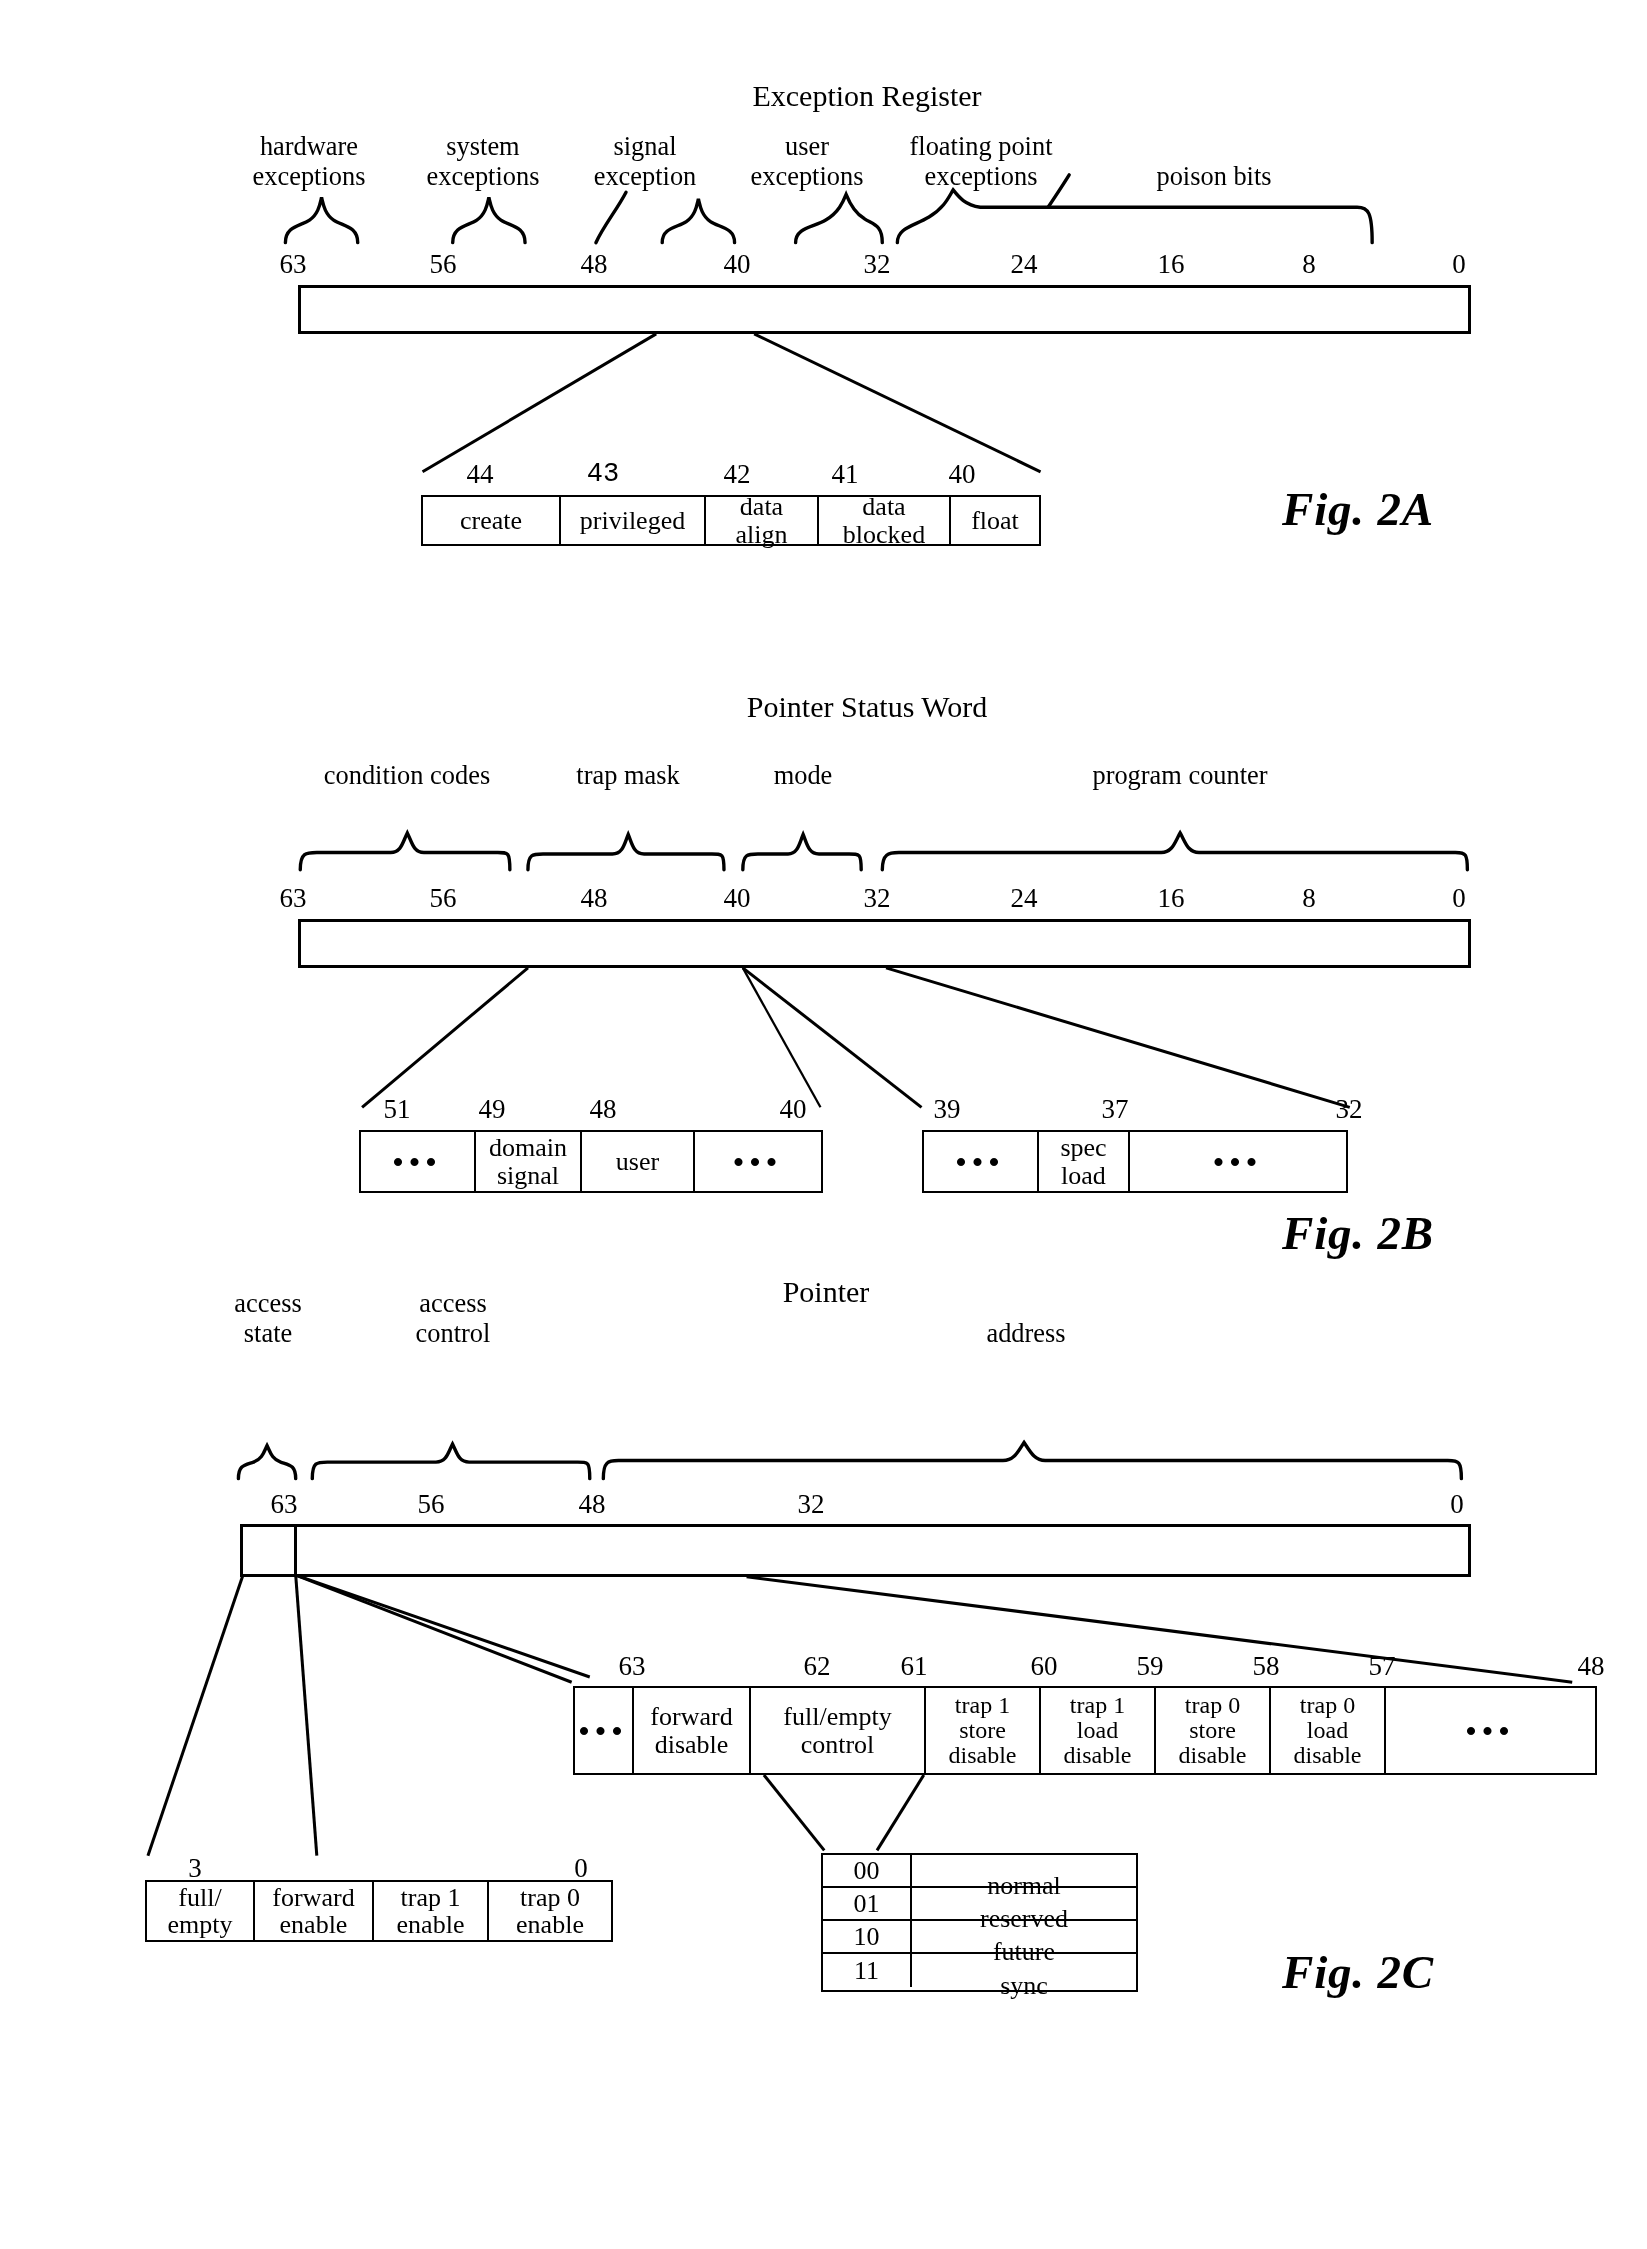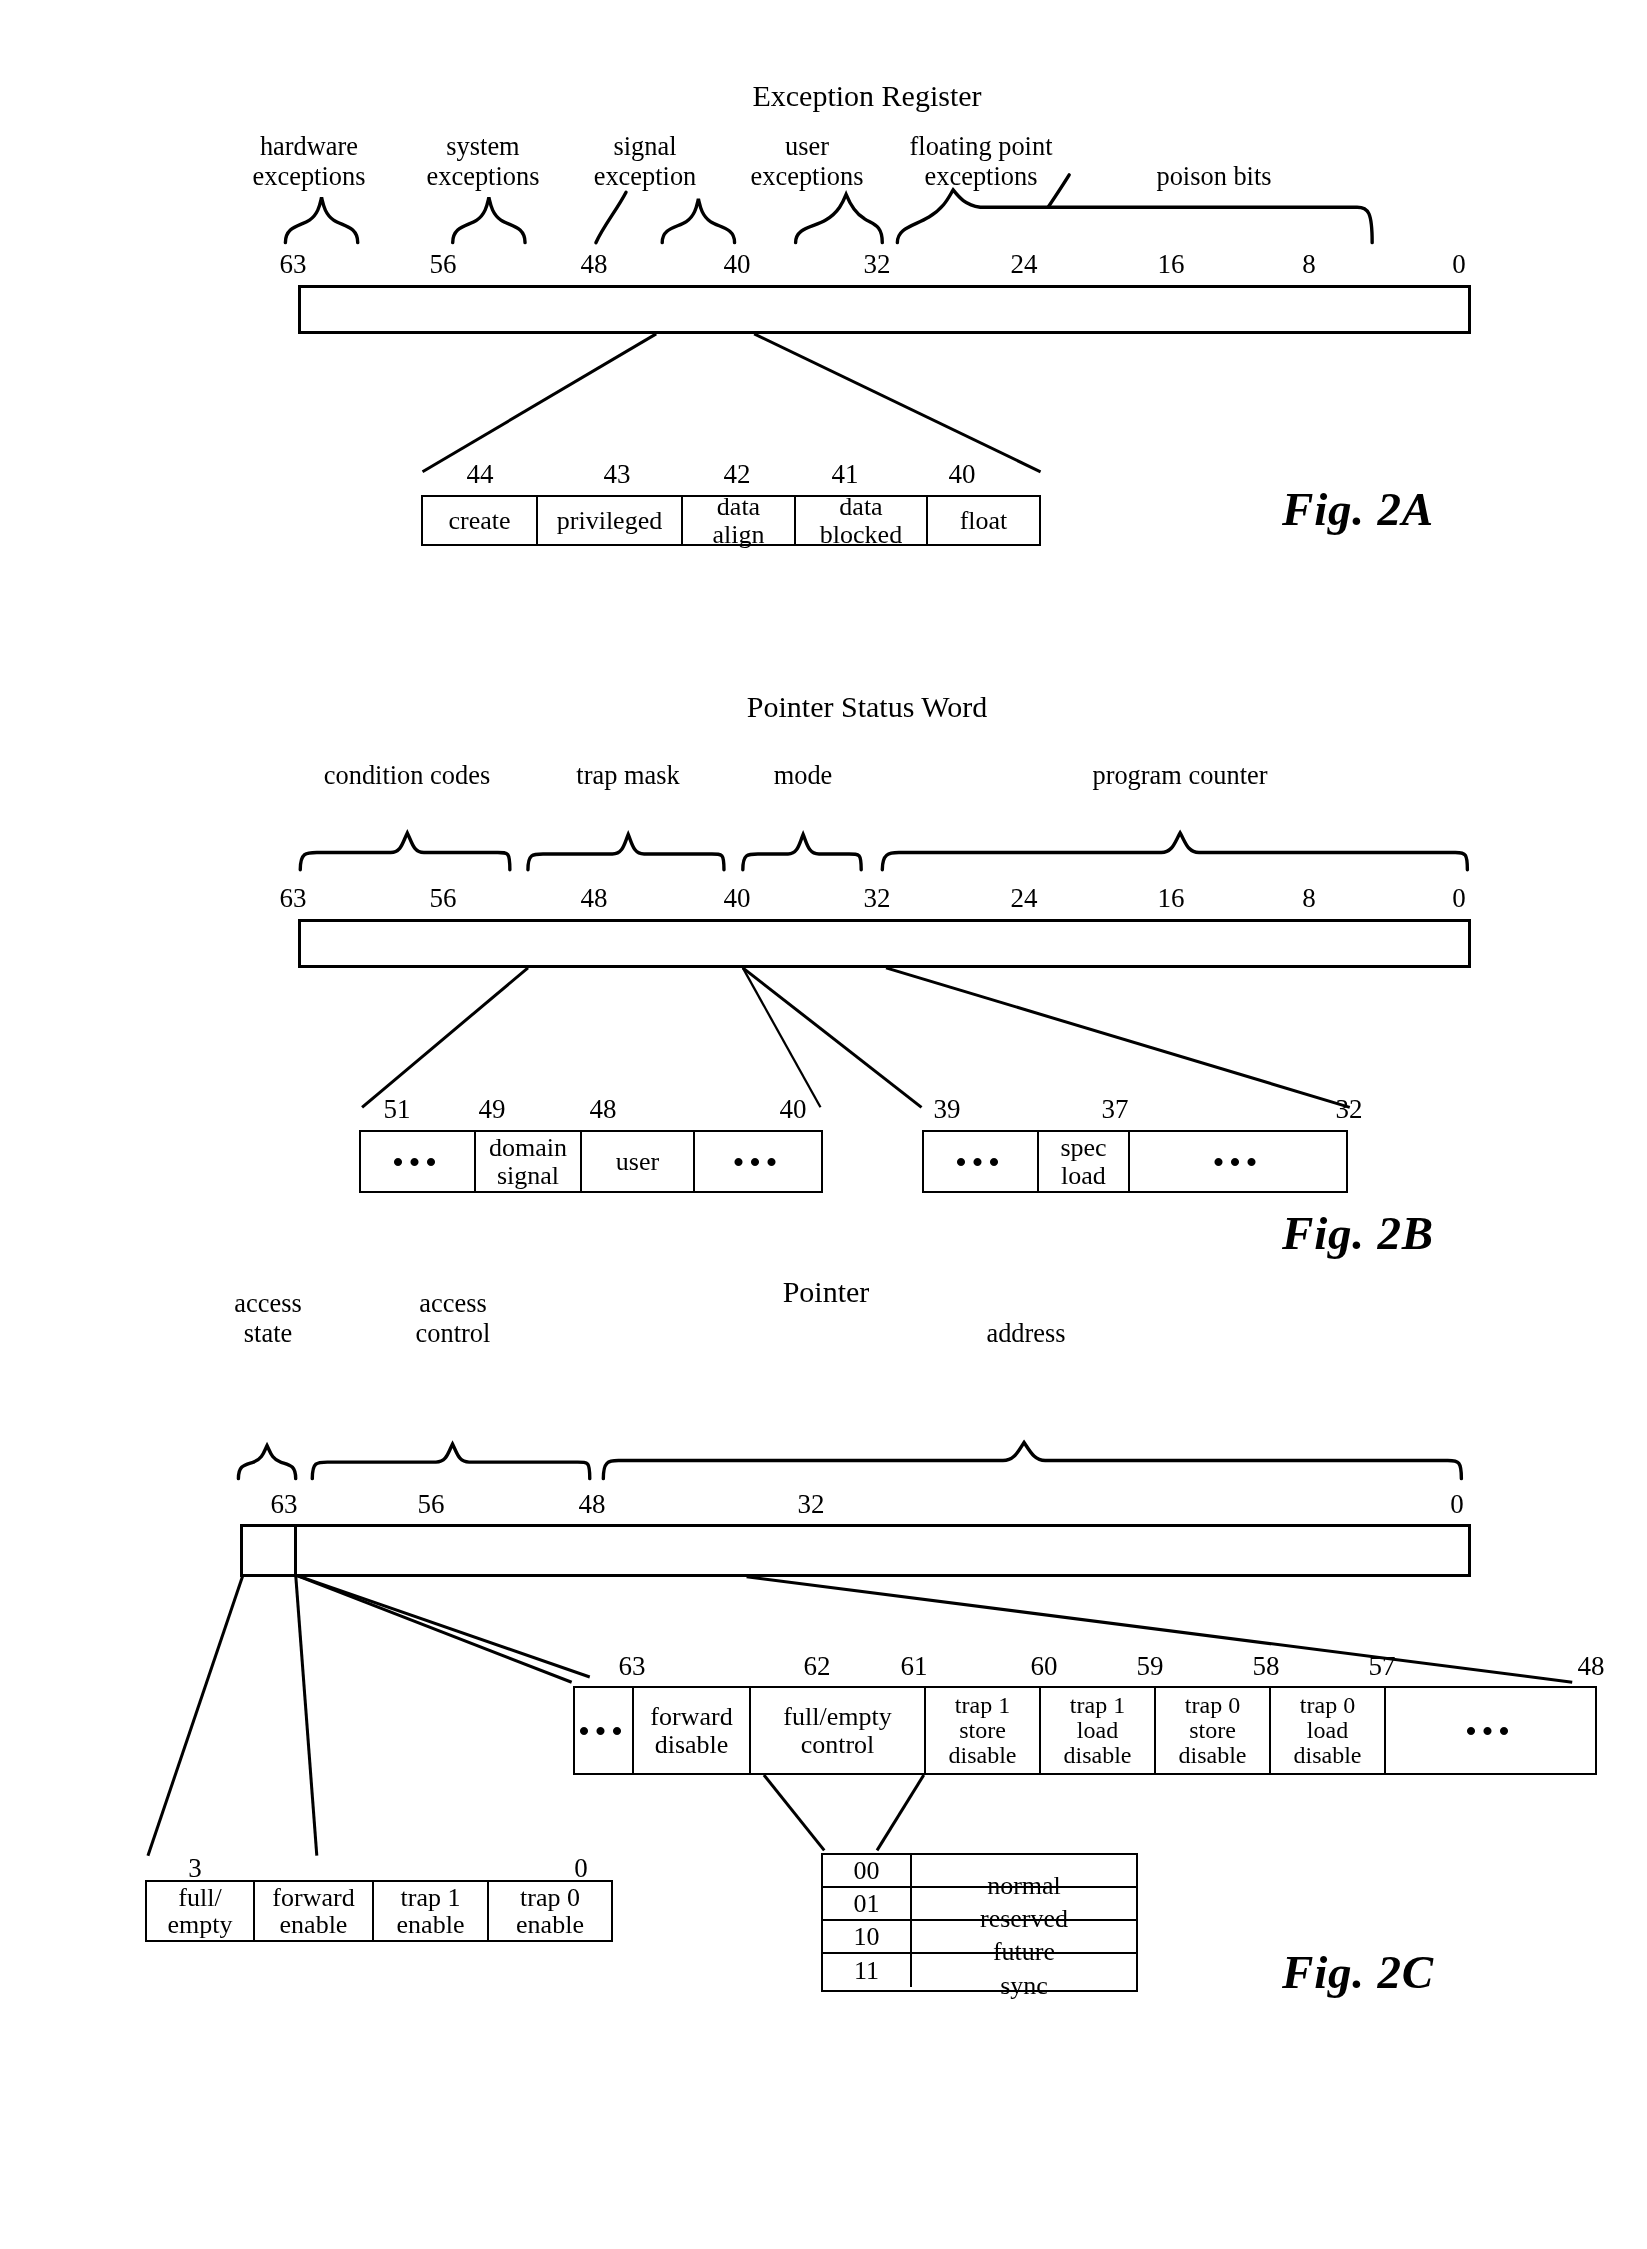--- a/index.html
+++ b/index.html
@@ -71,27 +71,27 @@
   <div class="bar" style="left:298px;top:285px;width:1173px;height:49px;"></div>
 
   <svg width="1647" height="618" viewBox="0 0 2184 820">
     <g fill="none" stroke="#000" stroke-width="4">
       <path d="M870,443 L560,626"></path>
       <path d="M1000,443 L1380,626"></path>
     </g>
   </svg>
 
   <div class="txt ctr bitnum" style="left:480px;top:459px;">44</div>
-  <div class="txt ctr bitnum" style="left:617px;top:459px;">43</div>
+  <div class="txt ctr bitnum" style="left:603px;top:459px;font-family:Liberation Mono, monospace;">43</div>
   <div class="txt ctr bitnum" style="left:737px;top:459px;">42</div>
   <div class="txt ctr bitnum" style="left:845px;top:459px;">41</div>
   <div class="txt ctr bitnum" style="left:962px;top:459px;">40</div>
 
   <div class="tbl" style="left:421px;top:495px;width:620px;height:51px;">
-    <div style="width:115px;">create</div>
+    <div style="width:138px;">create</div>
     <div style="width:145px;">privileged</div>
     <div style="width:113px;">data<br>align</div>
     <div style="width:132px;">data<br>blocked</div>
     <div style="flex:1;">float</div>
   </div>
 
   <div class="txt figlbl" style="left:1282px;top:483px;">Fig. 2A</div>
 </div>
 
 <div class="abs" style="left:0;top:664px;width:1647px;height:573px;">

